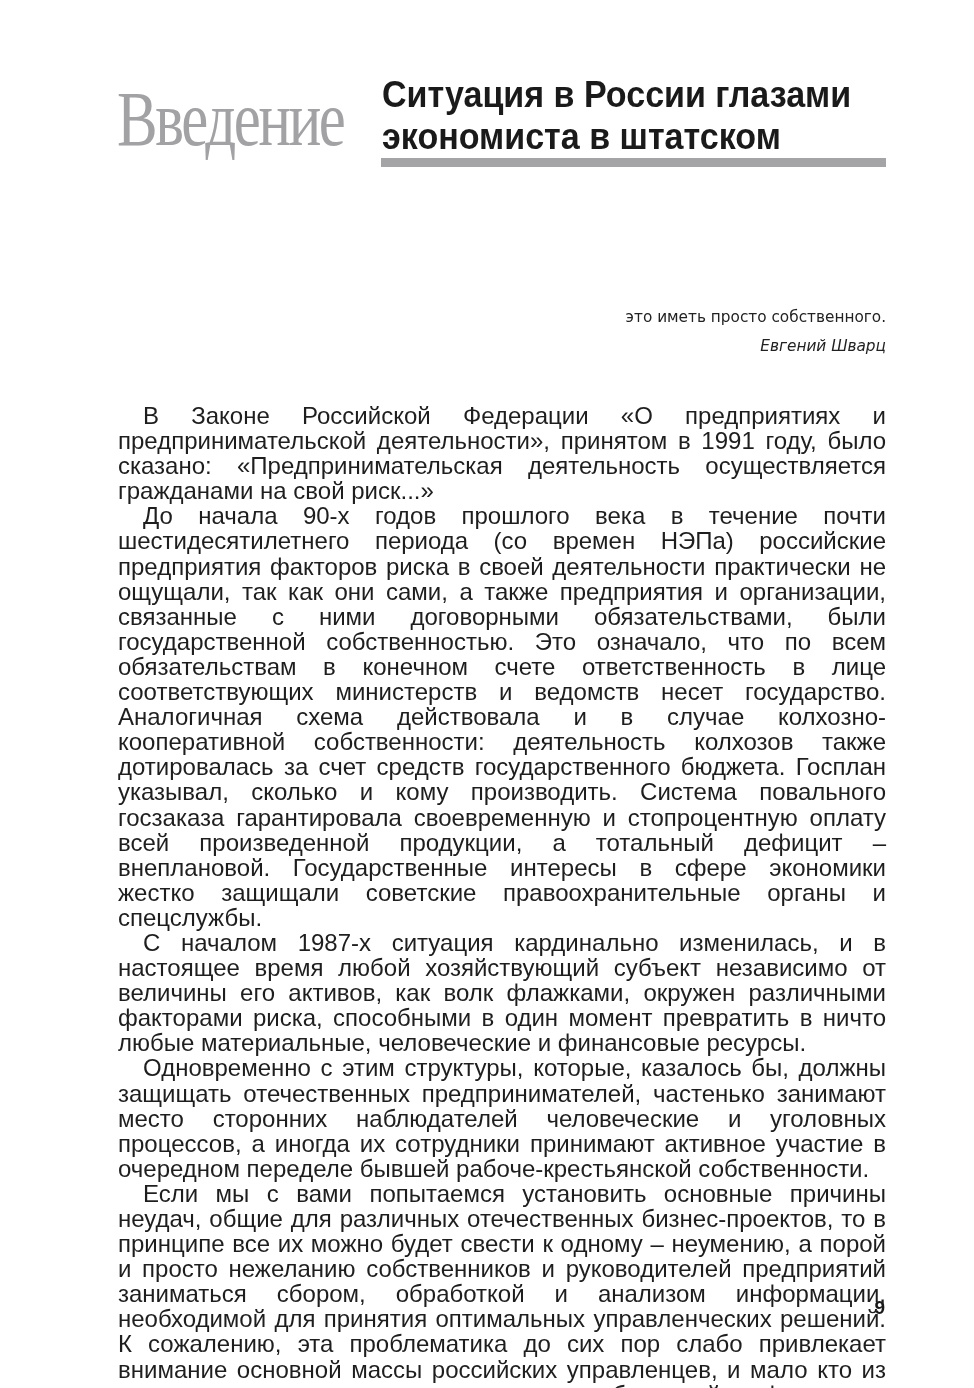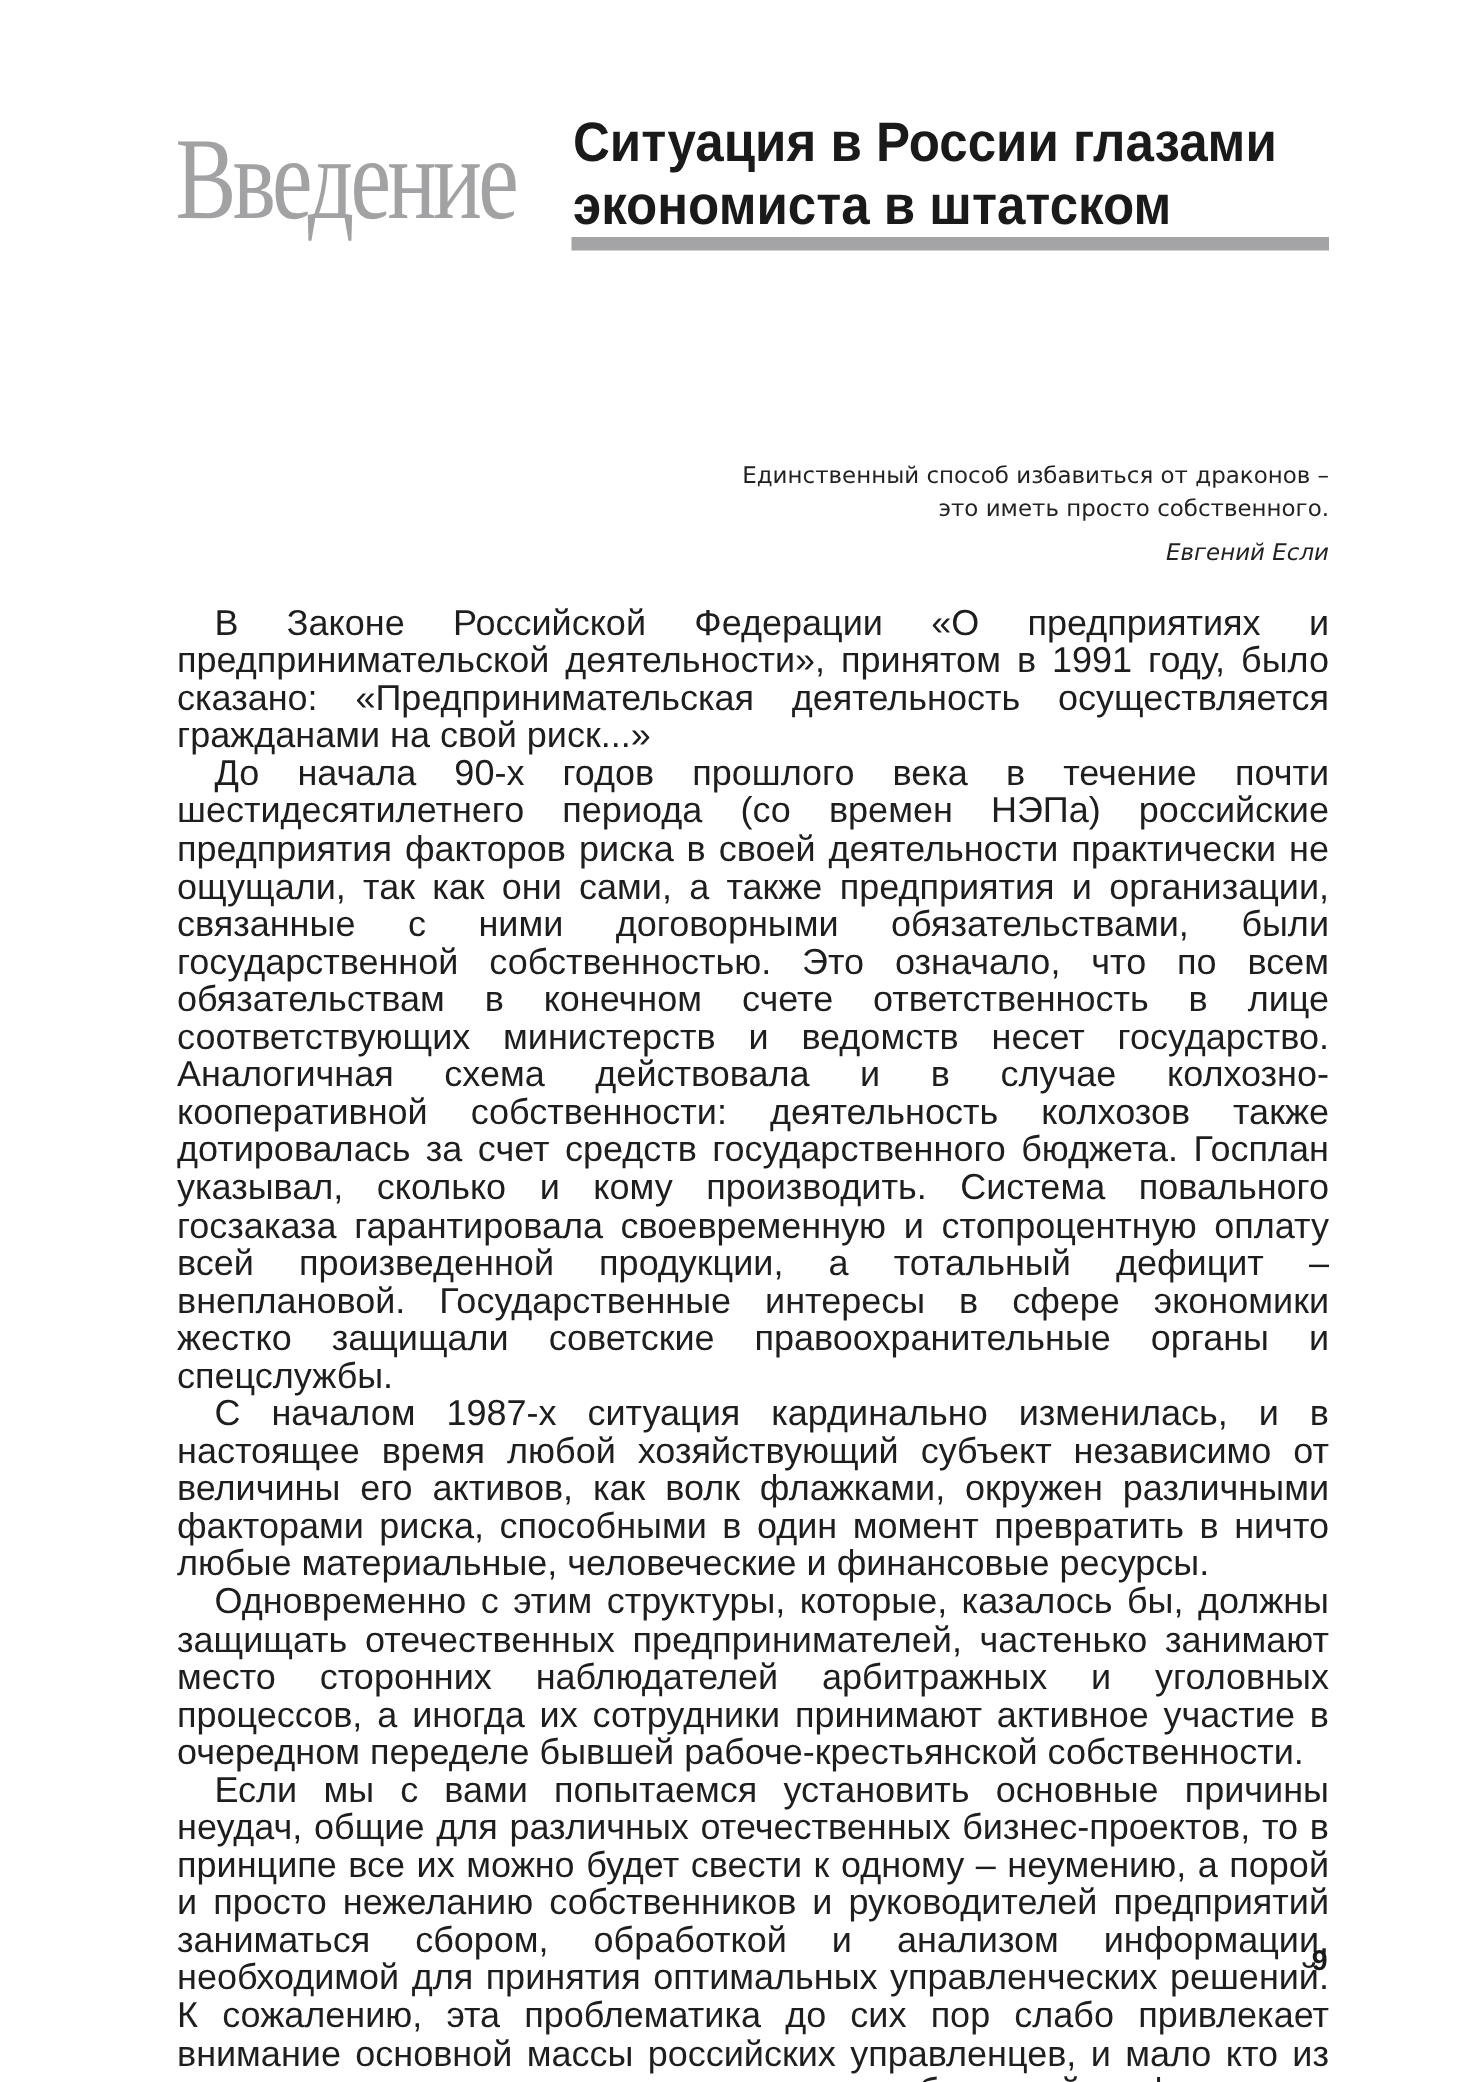--- a/index.html
+++ b/index.html
@@ -48,26 +48,25 @@
 <div class="chapter-word">Введение</div>
 
 <div class="chapter-title">
   <div>Ситуация в России глазами</div>
   <div>экономиста в штатском</div>
 </div>
 
 <div class="title-bar"></div>
 
 <div class="epigraph">
-  <div>Единственный способ избавиться от драконов –</div>
   <div>это иметь просто собственного.</div>
-  <div class="author">Евгений Если</div>
+  <div class="author">Евгений Шварц</div>
 </div>
 
 <div class="body-text">
   <p>В Законе Российской Федерации «О предприятиях и предпринимательской деятельности», принятом в 1991 году, было сказано: «Предпринимательская деятельность осуществляется гражданами на свой риск...»</p>
   <p>До начала 90-х годов прошлого века в течение почти шестидесятилетнего периода (со времен НЭПа) российские предприятия факторов риска в своей деятельности практически не ощущали, так как они сами, а также предприятия и организации, связанные с ними договорными обязательствами, были государственной собственностью. Это означало, что по всем обязательствам в конечном счете ответственность в лице соответствующих министерств и ведомств несет государство. Аналогичная схема действовала и в случае колхозно-кооперативной собственности: деятельность колхозов также дотировалась за счет средств государственного бюджета. Госплан указывал, сколько и кому производить. Система повального госзаказа гарантировала своевременную и стопроцентную оплату всей произведенной продукции, а тотальный дефицит – внеплановой. Государственные интересы в сфере экономики жестко защищали советские правоохранительные органы и спецслужбы.</p>
   <p>С началом 1987-х ситуация кардинально изменилась, и в настоящее время любой хозяйствующий субъект независимо от величины его активов, как волк флажками, окружен различными факторами риска, способными в один момент превратить в ничто любые материальные, человеческие и финансовые ресурсы.</p>
-  <p>Одновременно с этим структуры, которые, казалось бы, должны защищать отечественных предпринимателей, частенько занимают место сторонних наблюдателей арбитражных и уголовных процессов, а иногда их сотрудники принимают активное участие в очередном переделе бывшей рабоче-крестьянской собственности.</p>
+  <p>Одновременно с этим структуры, которые, казалось бы, должны защищать отечественных предпринимателей, частенько занимают место сторонних наблюдателей человеческие и уголовных процессов, а иногда их сотрудники принимают активное участие в очередном переделе бывшей рабоче-крестьянской собственности.</p>
   <p>Если мы с вами попытаемся установить основные причины неудач, общие для различных отечественных бизнес-проектов, то в принципе все их можно будет свести к одному – неумению, а порой и просто нежеланию собственников и руководителей предприятий заниматься сбором, обработкой и анализом информации, необходимой для принятия оптимальных управленческих решений. К сожалению, эта проблематика до сих пор слабо привлекает внимание основной массы российских управленцев, и мало кто из них может грамотно определить тип необходимой информации, квалифицированно организовать ее поиск, избежать эффекта дезинформирования, умело использовать полученную информацию в процессе</p>
 </div>
 
 <div class="page-number">9</div>
 
 </body></html>

